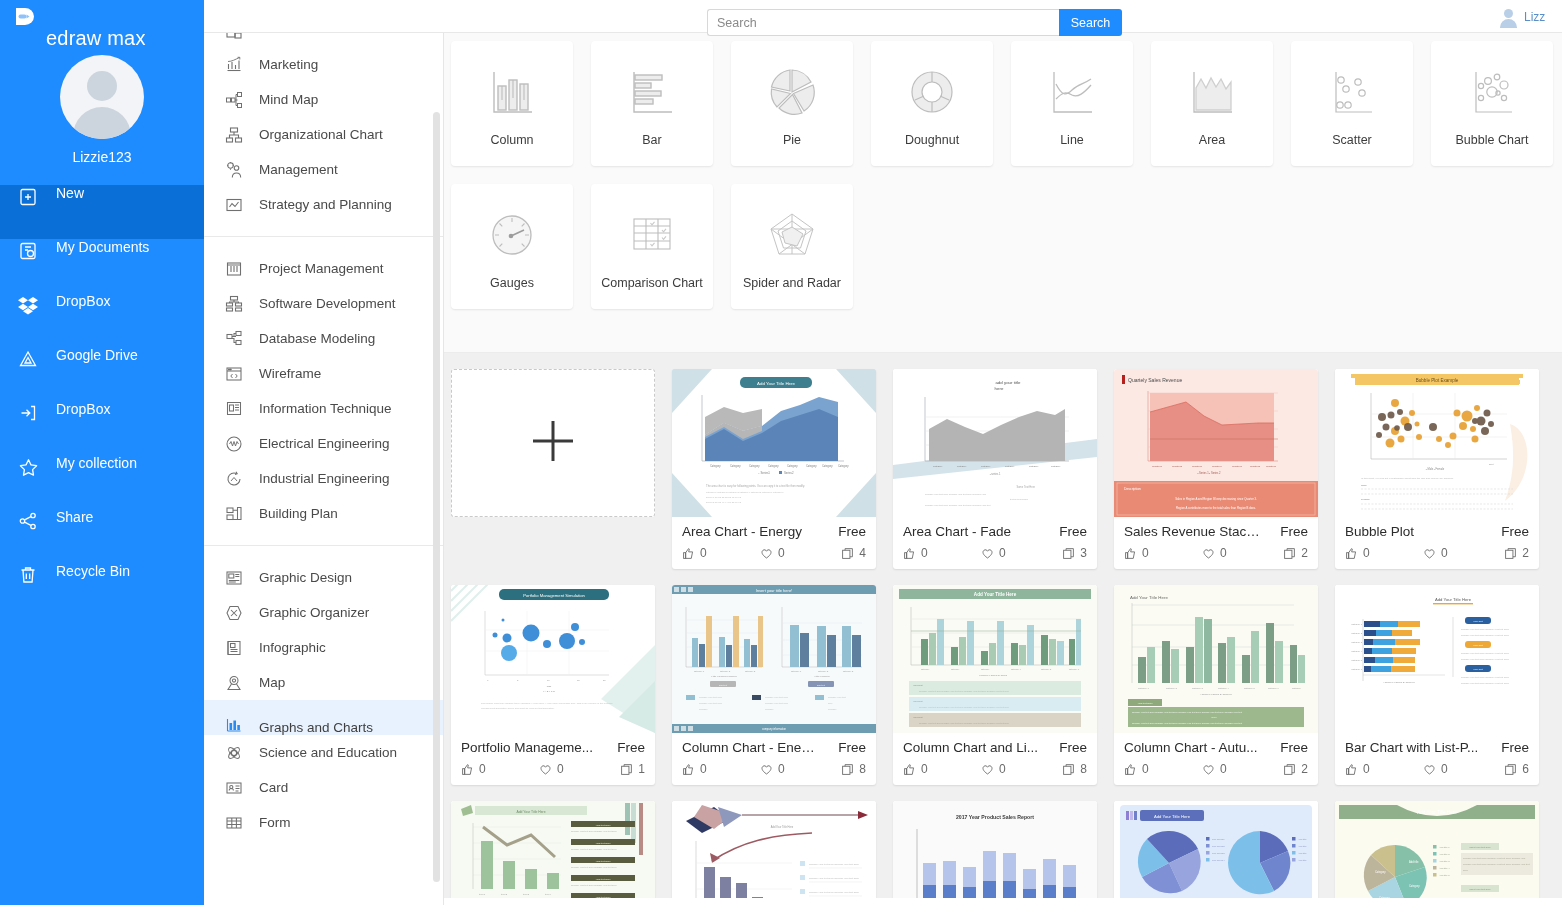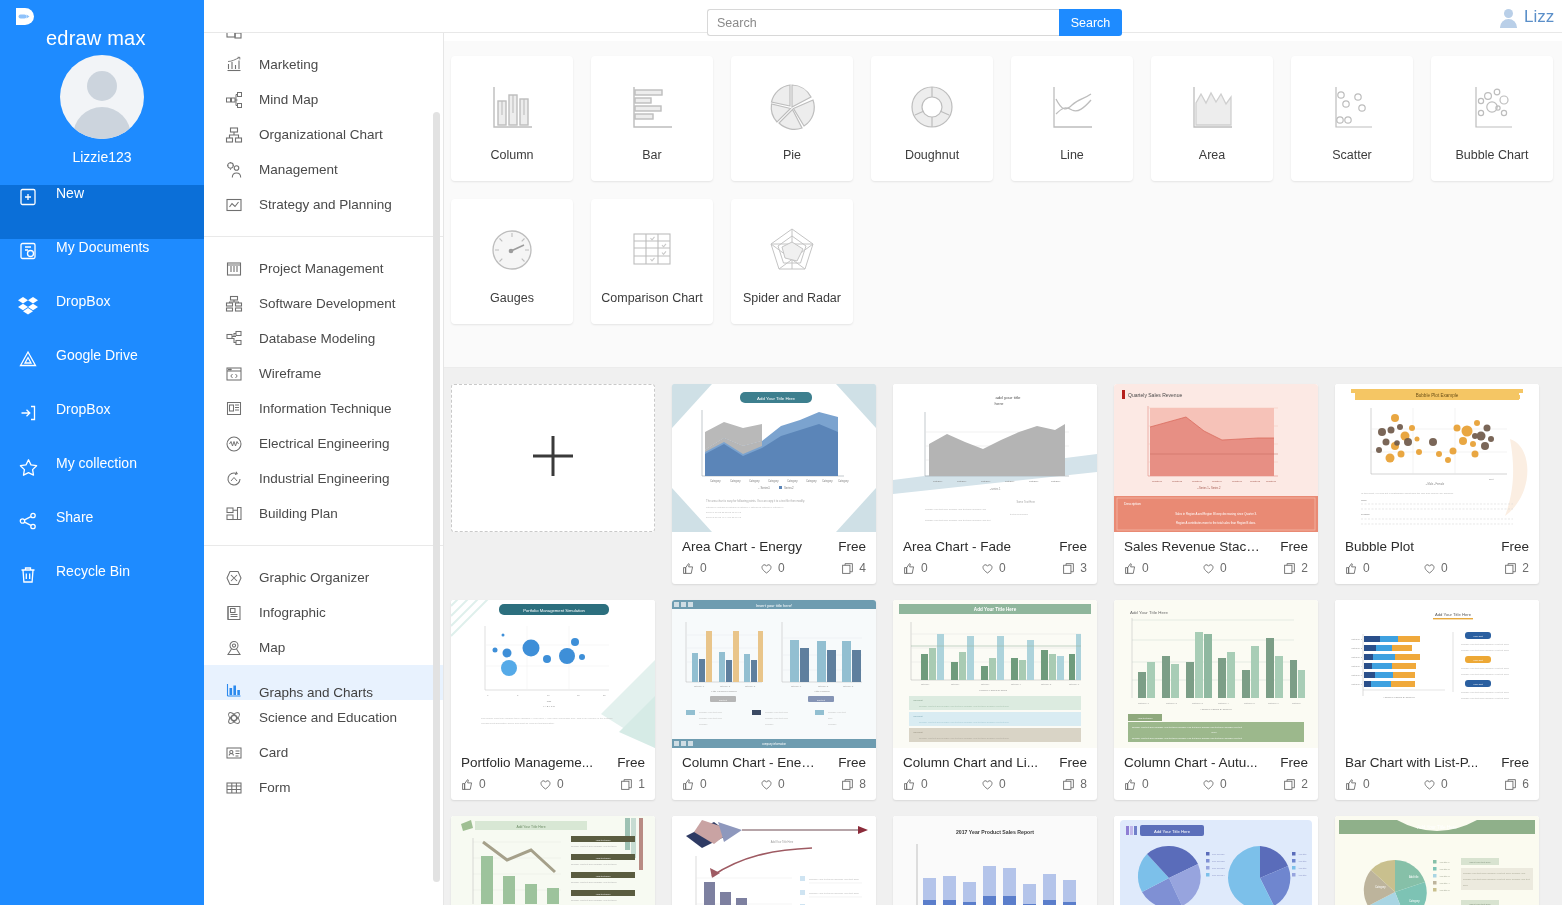--- a/index.html
+++ b/index.html
@@ -91,26 +91,26 @@
   .search-input::placeholder { color: #8a8a8a; }
   .search-btn {
     width: 63px; height: 27px; background: #1e8bff; color: #fff; border: none;
     border-radius: 0 3px 3px 0; font-size: 12.5px; cursor: pointer;
     font-family: "Liberation Sans", sans-serif;
   }
   .account { position: absolute; right: 4px; top: 0; height: 33px; display: flex; align-items: center; gap: 6px; }
   .acct-avatar { width: 20px; height: 20px; position: relative; }
   .acct-avatar .h { position:absolute; width:9px;height:9px;border-radius:50%;background:#b9cfe8; left:5.5px; top:2px;}
   .acct-avatar .b { position:absolute; width:17px;height:9px;border-radius:9px 9px 0 0;background:#b9cfe8; left:1.5px; top:12px;}
-  .acct-name { font-size: 17px; color: #5b8fc9; white-space: nowrap; overflow: hidden; width: 34px; }
+  .acct-name { font-size: 12px; color: #5b8fc9; white-space: nowrap; overflow: hidden; width: 34px; }
 
   
   .main {
     flex: 1; height: 905px; position: relative;
-    padding-top: 41px; overflow: hidden; background: #ffffff;
+    padding-top: 26px; overflow: hidden; background: #ffffff;
   }
   .types-pane {
     background: #fafafa; padding: 15px 0 22px 7px; height: 327px;
     border-bottom: 1px solid #ececec;
   }
   .type-row { display: flex; gap: 18px; margin-bottom: 18px; padding-left: 0; }
   .type-card {
     width: 122px; height: 125px; background: #ffffff; border-radius: 4px;
     box-shadow: 0 1px 2px rgba(0,0,0,0.09);
     display: flex; flex-direction: column; align-items: center; justify-content: center;
@@ -411,20 +411,30 @@
                 <path d="M12.5 5.2 V2.5 h3.5 v12 h-3.5"></path>
             </svg>
           </span>
           <span>Building Plan</span>
         </div>
       </div>
 
       <div class="cat-sep"></div>
 
       <div class="cat-group">
+        <div class="cat-item">
+          <span class="cat-ico">
+            <svg width="18" height="18" viewBox="0 0 18 18" fill="none" stroke="#707070" stroke-width="1.05">
+              <rect x="2" y="3" width="14" height="12"></rect>
+                <rect x="3.8" y="5" width="5" height="4"></rect>
+              <path d="M10.3 5.5h4M10.3 7.5h4M3.8 11.5h10.5M3.8 13h7"></path>
+            </svg>
+          </span>
+          <span>Graphic Design</span>
+        </div>
         <div class="cat-item">
           <span class="cat-ico">
             <svg width="18" height="18" viewBox="0 0 18 18" fill="none" stroke="#707070" stroke-width="1.05">
               <path d="M5 2.5h8l3 6.5 -3 6.5H5L2 9z"></path>
               <path d="M6 6 L12 12M12 6 L6 12"></path>
             </svg>
           </span>
           <span>Graphic Organizer</span>
         </div>
         <div class="cat-item">

